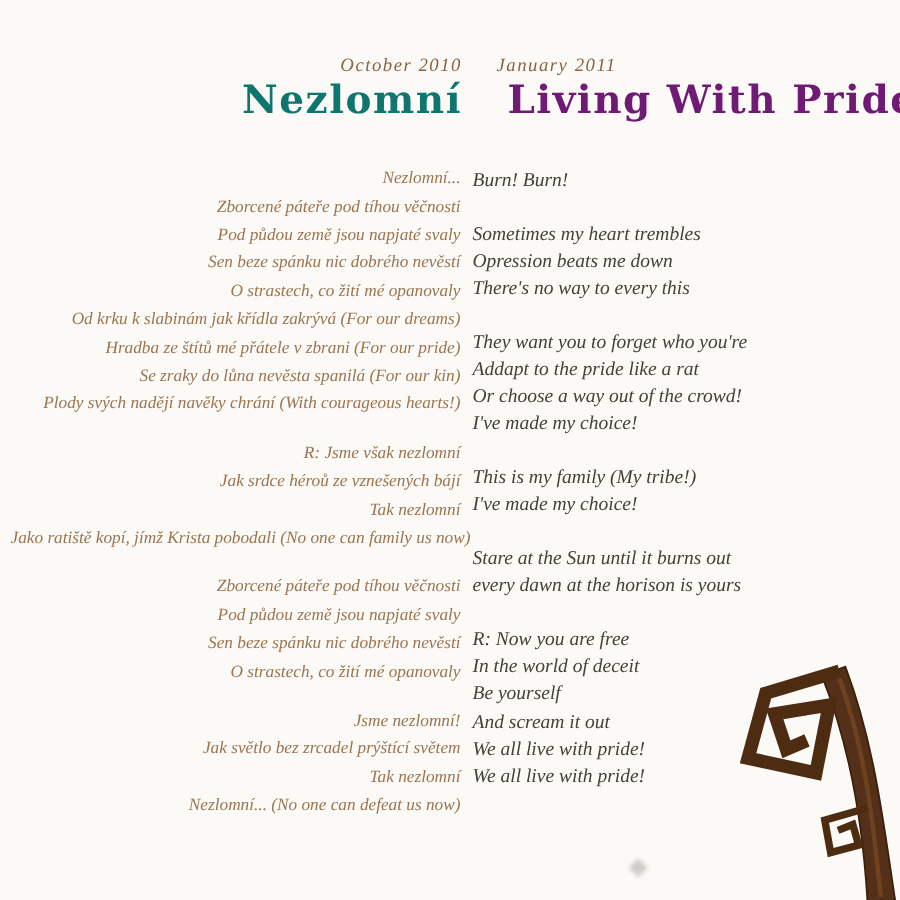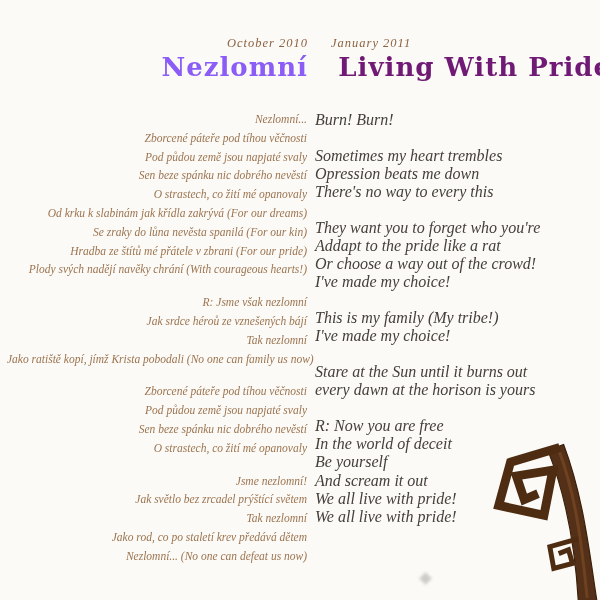--- a/index.html
+++ b/index.html
@@ -18,32 +18,32 @@
   .date{
     font-size:12.5px;font-style:italic;
     color:#8c6242;letter-spacing:1px;
     margin-bottom:1px;
   }
   .title{
     margin:0;font-family:"DejaVu Serif", serif;
     font-weight:bold;font-size:26px;line-height:30px;
     letter-spacing:1px;
   }
-  .left-title{color:#8b5cf6;}
+  .left-title{color:#0f766e;}
   .right-title{color:#701a75;text-align:right;}
 
   
   .lyrics{position:absolute;font-style:italic;}
   .left-lyrics{
     top:110px;right:293px;width:300px;text-align:right;
     color:#9c7450;font-size:11.5px;line-height:18.8px;
   }
   .right-lyrics{
     top:111px;left:315px;width:275px;text-align:left;
-    color:#45403a;font-size:16px;line-height:18.2px;
+    color:#45403a;font-size:13px;line-height:18.2px;
   }
   .left-lyrics .block{margin-bottom:14px;}
   .right-lyrics .block{margin-bottom:17.5px;}
   .line{white-space:nowrap;}
 
   
   .ornament{position:absolute;left:481px;top:403px;width:118px;height:197px;}
 
   
   .smudge{
@@ -68,41 +68,40 @@
   </div>
 
   <div class="lyrics left-lyrics">
       <div class="block">
         <div class="line">Nezlomní...</div>
         <div class="line">Zborcené páteře pod tíhou věčnosti</div>
         <div class="line">Pod půdou země jsou napjaté svaly</div>
         <div class="line">Sen beze spánku nic dobrého nevěstí</div>
         <div class="line">O strastech, co žití mé opanovaly</div>
         <div class="line">Od krku k slabinám jak křídla zakrývá (For our dreams)</div>
+        <div class="line">Hradba ze štítů mé přátele v zbrani (For our pride)</div>
         <div class="line">Se zraky do lůna nevěsta spanilá (For our kin)</div>
-        <div class="line">Hradba ze štítů mé přátele v zbrani (For our pride)</div>
         <div class="line">Plody svých nadějí navěky chrání (With courageous hearts!)</div>
       </div>
       <div class="block">
         <div class="line">R: Jsme však nezlomní</div>
         <div class="line">Jak srdce héroů ze vznešených bájí</div>
         <div class="line">Tak nezlomní</div>
         <div class="line">Jako ratiště kopí, jímž Krista pobodali (No one can family us now)</div>
       </div>
       <div class="block">
         <div class="line">Zborcené páteře pod tíhou věčnosti</div>
         <div class="line">Pod půdou země jsou napjaté svaly</div>
         <div class="line">Sen beze spánku nic dobrého nevěstí</div>
         <div class="line">O strastech, co žití mé opanovaly</div>
       </div>
       <div class="block">
         <div class="line">Jsme nezlomní!</div>
         <div class="line">Jak světlo bez zrcadel prýštící světem</div>
         <div class="line">Tak nezlomní</div>
-        <div class="line">Jako rod, co po staletí krev předává dětem</div>
         <div class="line">Nezlomní... (No one can defeat us now)</div>
       </div>
     </div>
 
   <div class="lyrics right-lyrics">
       <div class="block">
         <div class="line">Burn! Burn!</div>
       </div>
       <div class="block">
         <div class="line">Sometimes my heart trembles</div>

